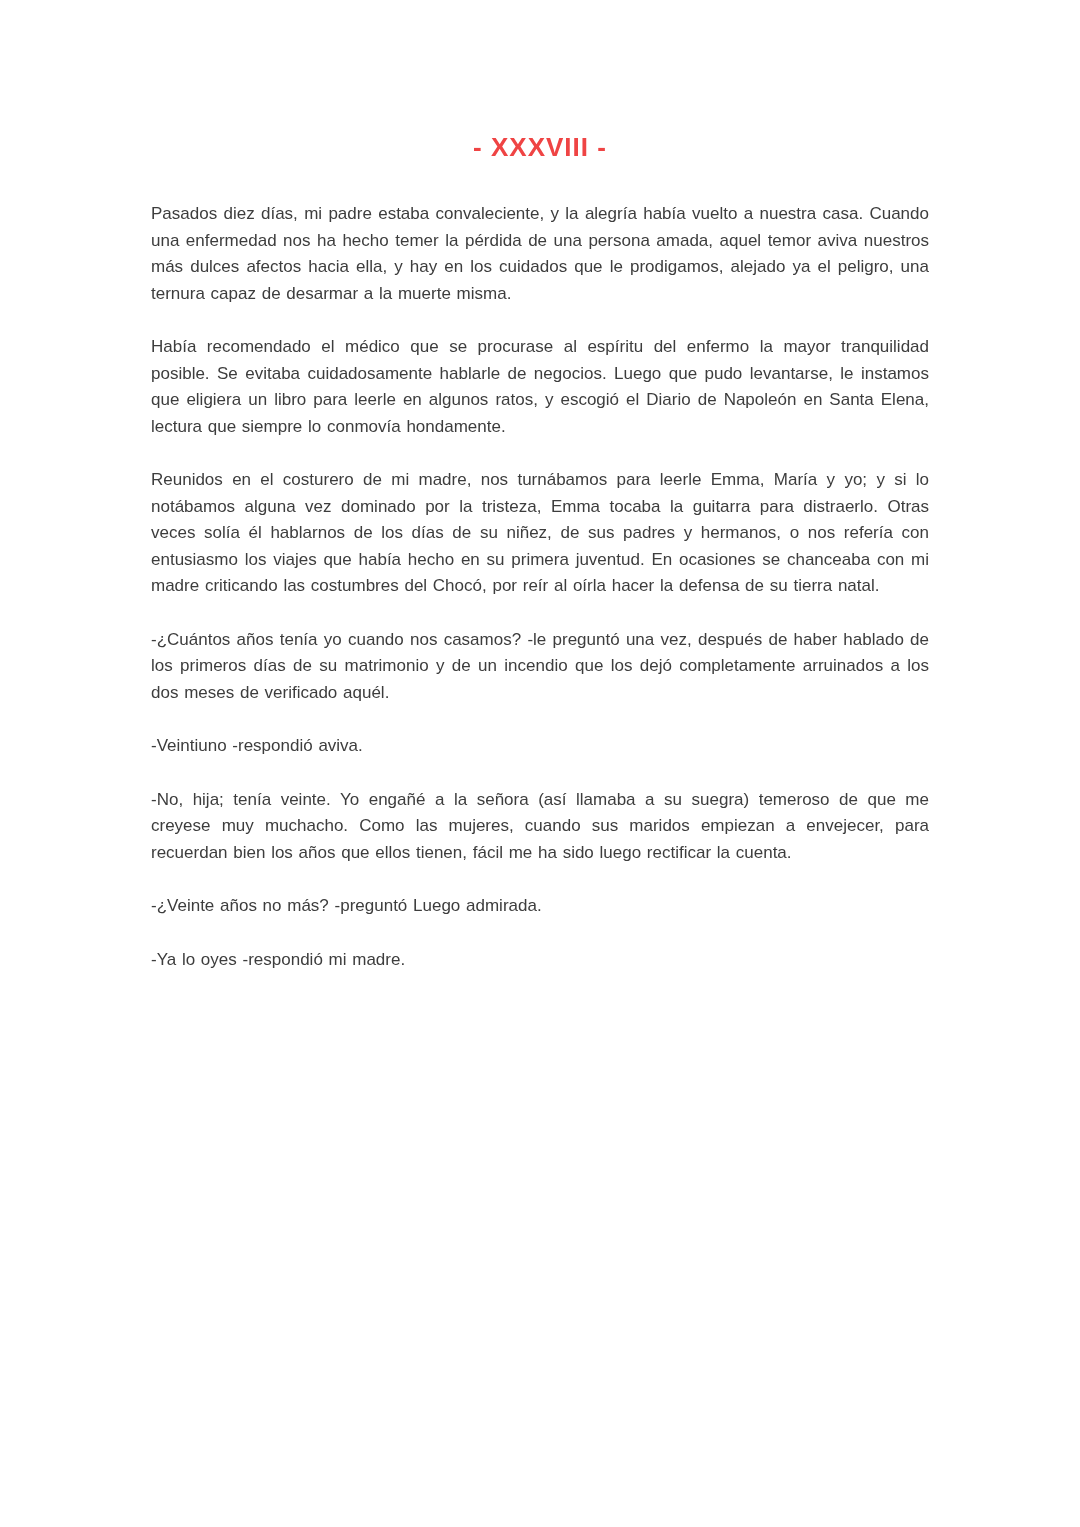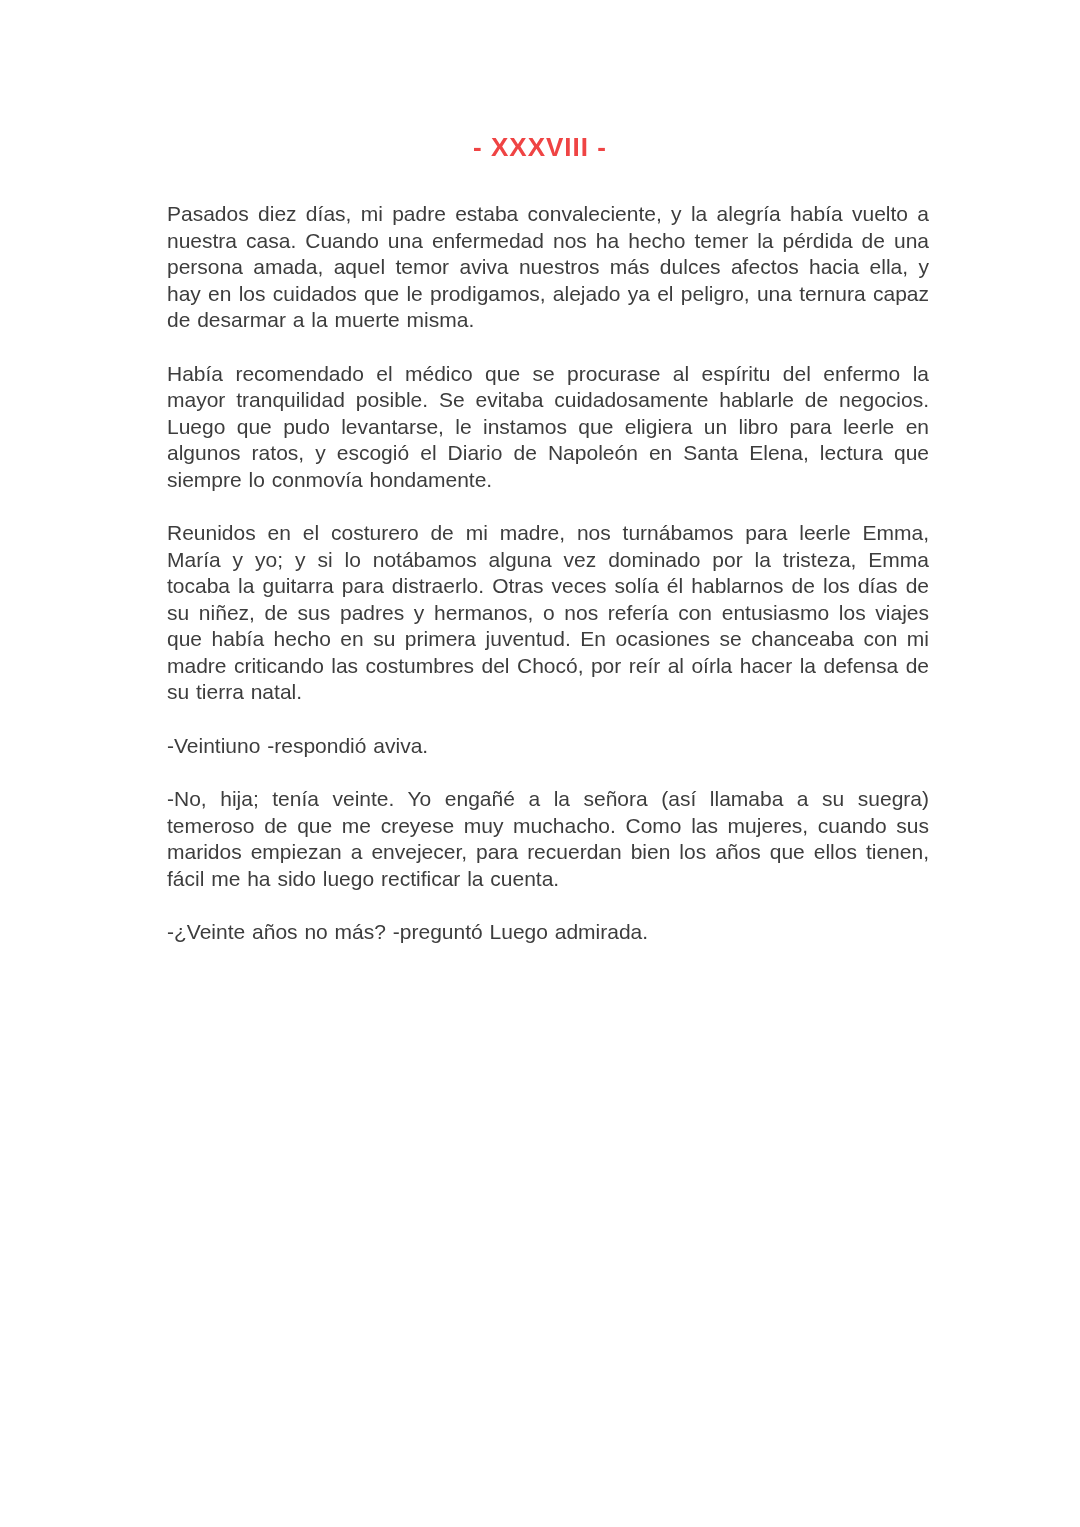--- a/index.html
+++ b/index.html
@@ -23,38 +23,40 @@
   }
   .chapter-title {
     text-align: center;
     font-size: 26px;
     font-weight: bold;
     color: #ef4444;
     letter-spacing: 1px;
     margin: 0 0 38px 0;
   }
   .paragraphs p {
-    font-size: 21px;
+    font-size: 17px;
     line-height: 26.5px;
     text-align: justify;
-    margin: 0 0 27px 16px;
+    margin: 0 0 27px 0;
     color: #3d3d3d;
     word-spacing: 1px;
   }
   .paragraphs p:last-child {
     margin-bottom: 0;
   }
 </style>
 </head>
 <body>
 
 <main class="page">
   <h1 class="chapter-title">- XXXVIII -</h1>
 
   <div class="paragraphs">
     <p>Pasados diez días, mi padre estaba convaleciente, y la alegría había vuelto a nuestra casa. Cuando una enfermedad nos ha hecho temer la pérdida de una persona amada, aquel temor aviva nuestros más dulces afectos hacia ella, y hay en los cuidados que le prodigamos, alejado ya el peligro, una ternura capaz de desarmar a la muerte misma.</p>
     <p>Había recomendado el médico que se procurase al espíritu del enfermo la mayor tranquilidad posible. Se evitaba cuidadosamente hablarle de negocios. Luego que pudo levantarse, le instamos que eligiera un libro para leerle en algunos ratos, y escogió el Diario de Napoleón en Santa Elena, lectura que siempre lo conmovía hondamente.</p>
     <p>Reunidos en el costurero de mi madre, nos turnábamos para leerle Emma, María y yo; y si lo notábamos alguna vez dominado por la tristeza, Emma tocaba la guitarra para distraerlo. Otras veces solía él hablarnos de los días de su niñez, de sus padres y hermanos, o nos refería con entusiasmo los viajes que había hecho en su primera juventud. En ocasiones se chanceaba con mi madre criticando las costumbres del Chocó, por reír al oírla hacer la defensa de su tierra natal.</p>
+    <p>-¿Cuántos años tenía yo cuando nos casamos? -le preguntó una vez, después de haber hablado de los primeros días de su matrimonio y de un incendio que los dejó completamente arruinados a los dos meses de verificado aquél.</p>
     <p>-Veintiuno -respondió aviva.</p>
     <p>-No, hija; tenía veinte. Yo engañé a la señora (así llamaba a su suegra) temeroso de que me creyese muy muchacho. Como las mujeres, cuando sus maridos empiezan a envejecer, para recuerdan bien los años que ellos tienen, fácil me ha sido luego rectificar la cuenta.</p>
     <p>-¿Veinte años no más? -preguntó Luego admirada.</p>
+    <p>-Ya lo oyes -respondió mi madre.</p>
   </div>
 </main>
 
 </body></html>

